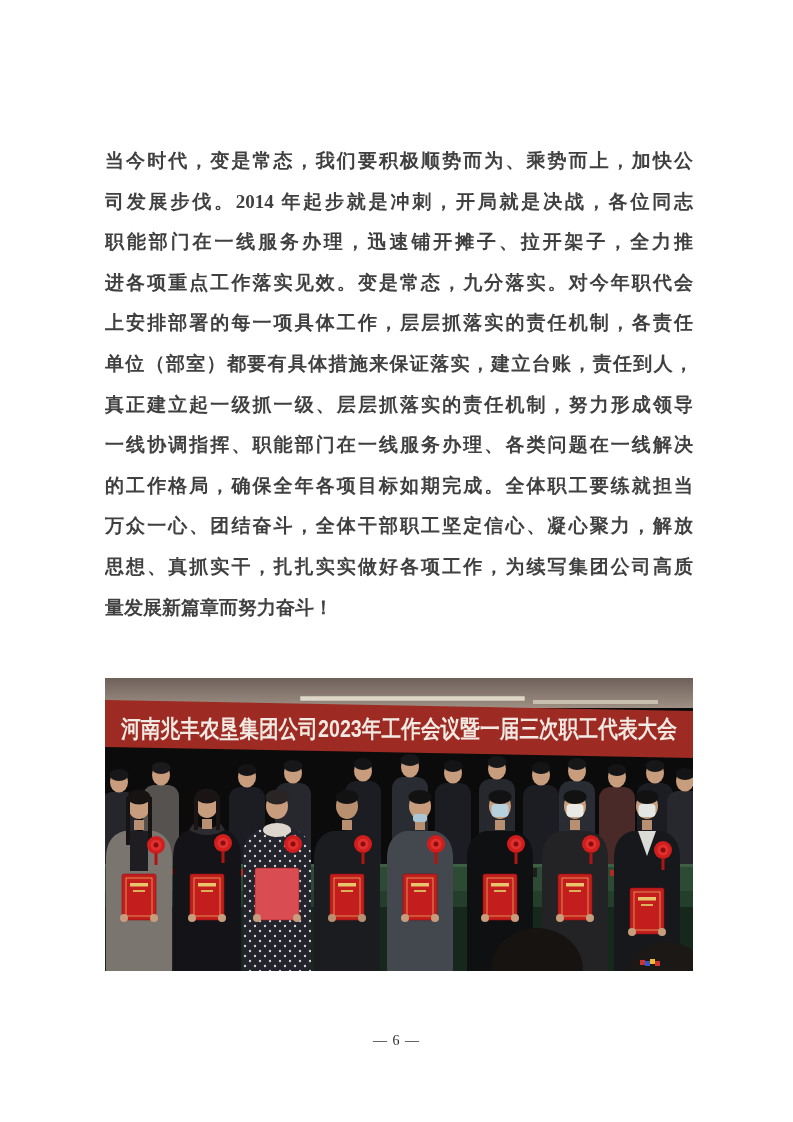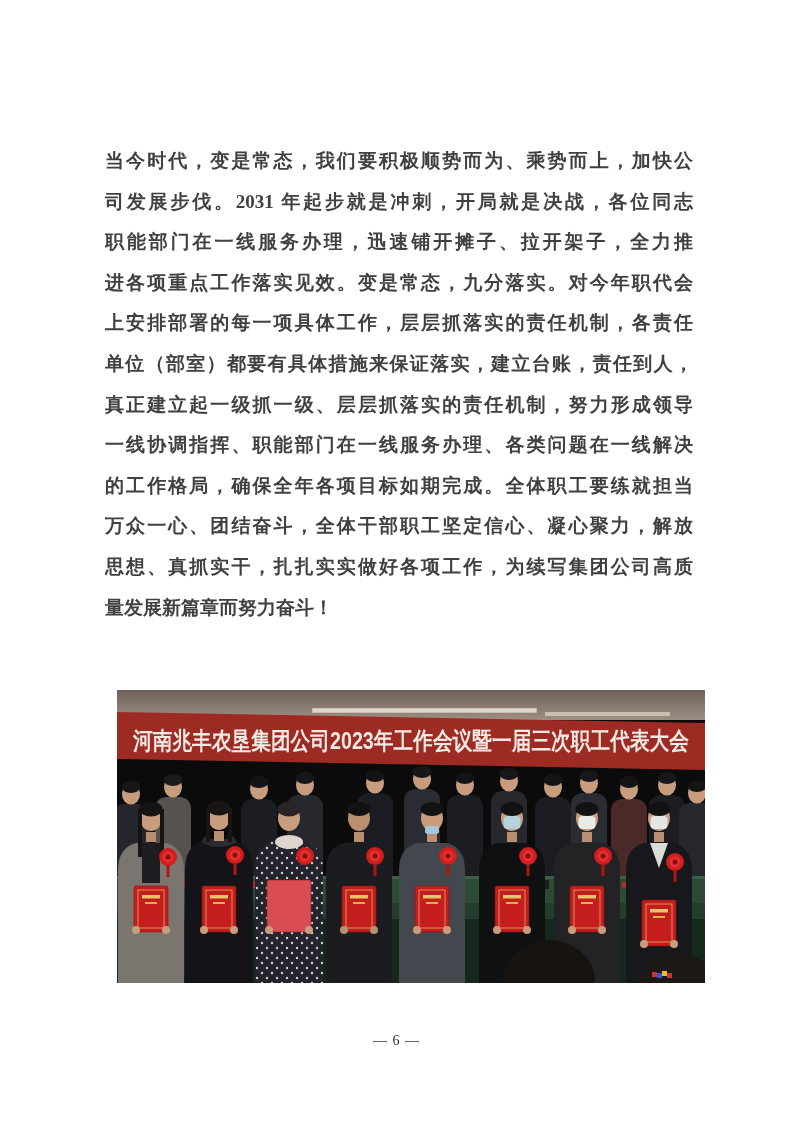--- a/index.html
+++ b/index.html
@@ -55,34 +55,34 @@
     letter-spacing: 1px;
   }
 </style>
 </head>
 <body>
 
 <div class="page">
 
   <div class="body-text">
     <div class="tline">当今时代，变是常态，我们要积极顺势而为、乘势而上，加快公</div>
-    <div class="tline">司发展步伐。2031 年起步就是冲刺，开局就是决战，各位同志</div>
+    <div class="tline">司发展步伐。2014 年起步就是冲刺，开局就是决战，各位同志</div>
     <div class="tline">职能部门在一线服务办理，迅速铺开摊子、拉开架子，全力推</div>
     <div class="tline">进各项重点工作落实见效。变是常态，九分落实。对今年职代会</div>
     <div class="tline">上安排部署的每一项具体工作，层层抓落实的责任机制，各责任</div>
     <div class="tline">单位（部室）都要有具体措施来保证落实，建立台账，责任到人，</div>
     <div class="tline">真正建立起一级抓一级、层层抓落实的责任机制，努力形成领导</div>
     <div class="tline">一线协调指挥、职能部门在一线服务办理、各类问题在一线解决</div>
     <div class="tline">的工作格局，确保全年各项目标如期完成。全体职工要练就担当</div>
     <div class="tline">万众一心、团结奋斗，全体干部职工坚定信心、凝心聚力，解放</div>
     <div class="tline">思想、真抓实干，扎扎实实做好各项工作，为续写集团公司高质</div>
     <div class="tline last">量发展新篇章而努力奋斗！</div>
   </div>
 
-  <figure class="photo-figure" style="margin:12px;">
+  <figure class="photo-figure" style="margin:0;">
     <svg width="588" height="293" viewBox="0 0 588 293" xmlns="http://www.w3.org/2000/svg">
       <defs>
         <linearGradient id="ceil" x1="0" y1="0" x2="0" y2="1">
           <stop offset="0" stop-color="#6e6159"></stop>
           <stop offset="1" stop-color="#a8988d"></stop>
         </linearGradient>
         <pattern id="dots" width="10" height="10" patternUnits="userSpaceOnUse">
           <rect width="10" height="10" fill="#23242c"></rect>
           <circle cx="3" cy="3" r="1.2" fill="#cfd2d8"></circle>
           <circle cx="8" cy="8" r="1.2" fill="#cfd2d8"></circle>

